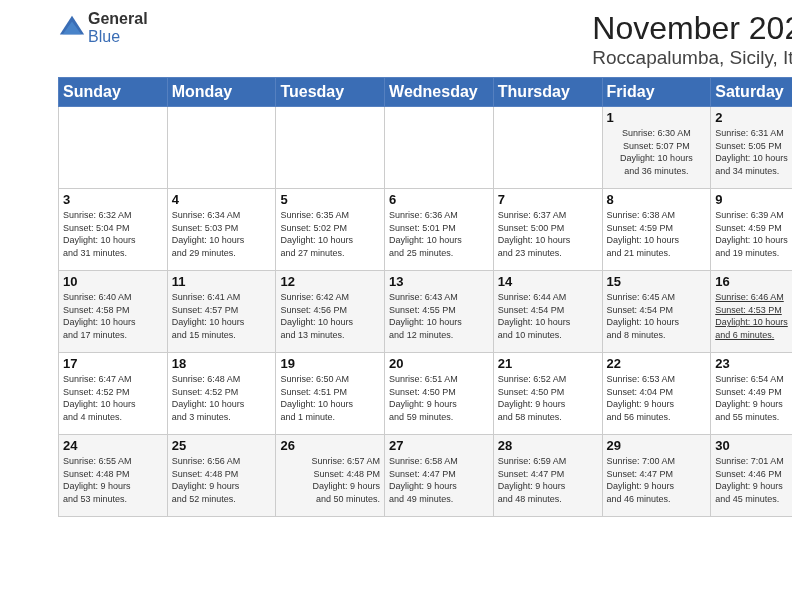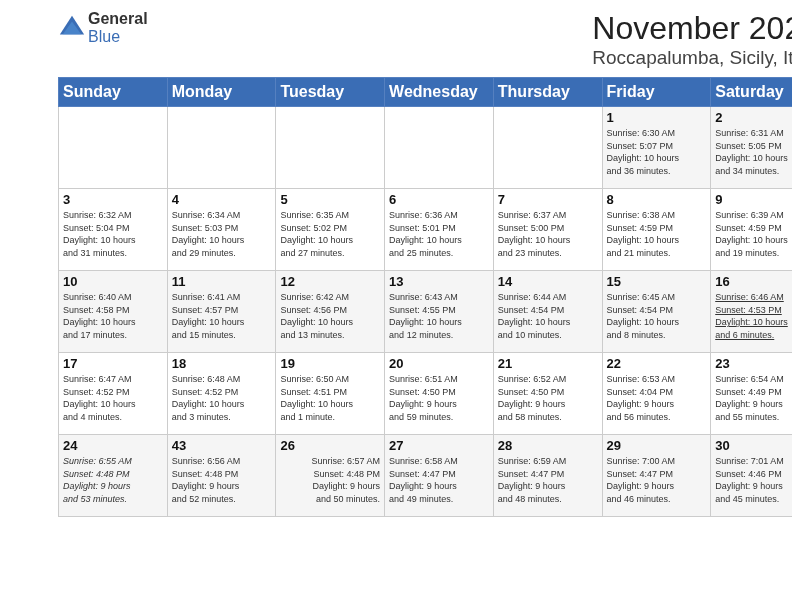--- a/index.html
+++ b/index.html
@@ -134,21 +134,21 @@
     </thead>
     <tbody id="calendar-body">
     <tr>
           <td class="empty-cell"></td>
           <td class="empty-cell"></td>
           <td class="empty-cell"></td>
           <td class="empty-cell"></td>
           <td class="empty-cell"></td>
           <td>
             <span class="day-number">1</span>
-            <div class="day-info" style="white-space: pre-line;">Sunrise: 6:30 AM
+            <div class="day-info" style="white-space: pre-line; text-align: center;">Sunrise: 6:30 AM
 Sunset: 5:07 PM
 Daylight: 10 hours
 and 36 minutes.</div>
           </td>
           <td>
             <span class="day-number">2</span>
             <div class="day-info" style="white-space: pre-line;">Sunrise: 6:31 AM
 Sunset: 5:05 PM
 Daylight: 10 hours
 and 34 minutes.</div>
@@ -303,27 +303,27 @@
             <span class="day-number">23</span>
             <div class="day-info" style="white-space: pre-line;">Sunrise: 6:54 AM
 Sunset: 4:49 PM
 Daylight: 9 hours
 and 55 minutes.</div>
           </td>
         </tr>
         <tr>
           <td>
             <span class="day-number">24</span>
-            <div class="day-info" style="white-space: pre-line; font-style: italic;">Sunrise: 6:55 AM
+            <div class="day-info" style="white-space: pre-line;">Sunrise: 6:55 AM
 Sunset: 4:48 PM
 Daylight: 9 hours
 and 53 minutes.</div>
           </td>
           <td>
-            <span class="day-number">43</span>
+            <span class="day-number">25</span>
             <div class="day-info" style="white-space: pre-line;">Sunrise: 6:56 AM
 Sunset: 4:48 PM
 Daylight: 9 hours
 and 52 minutes.</div>
           </td>
           <td>
             <span class="day-number">26</span>
             <div class="day-info" style="white-space: pre-line; text-align: right;">Sunrise: 6:57 AM
 Sunset: 4:48 PM
 Daylight: 9 hours

